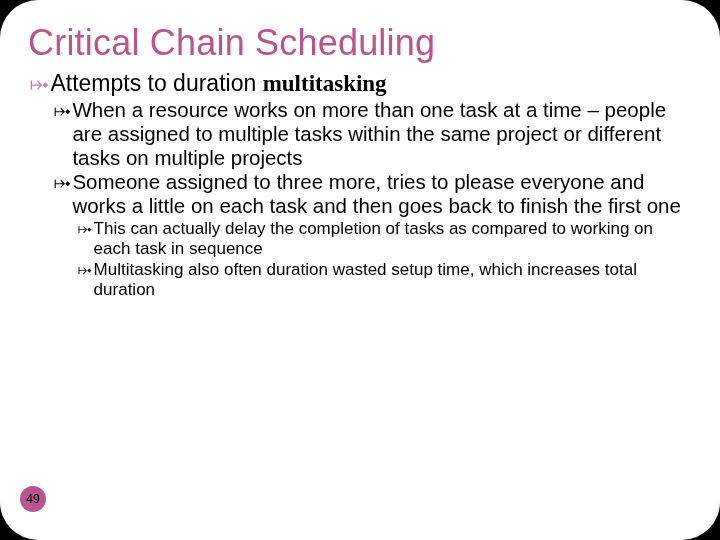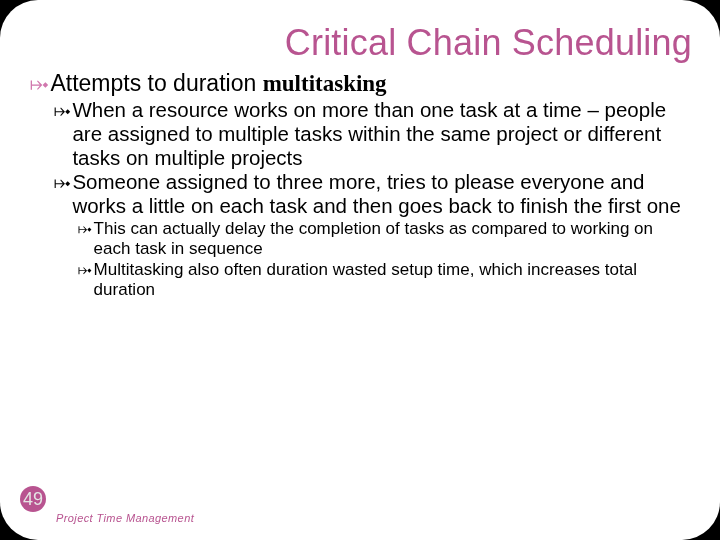--- a/index.html
+++ b/index.html
@@ -13,21 +13,21 @@
     height: 540px;
     background: #fff;
     border-radius: 38px;
     position: relative;
     padding: 22px 28px 20px 28px;
   }
   .title {
     color: #b85490;
     font-size: 36px;
     font-weight: 400;
-    text-align: right;
+    text-align: left;
     margin-bottom: 6px;
     letter-spacing: 0.2px;
   }
   .level1 {
     display: flex;
     align-items: flex-start;
     font-size: 23px;
     color: #000;
     line-height: 1.18;
     margin-left: 2px;
@@ -60,22 +60,22 @@
   .content { flex: 1 1 auto; }
   .bold { font-weight: 700; font-family: Liberation Serif, serif; }
   .footer-num {
     position: absolute;
     left: 20px;
     bottom: 28px;
     width: 26px;
     height: 26px;
     border-radius: 50%;
     background: #b85490;
-    color: #e5e5e5;
-    font-size: 18px;
+    color: #000000;
+    font-size: 12px;
     display: flex;
     align-items: center;
     justify-content: center;
   }
   .footer-text {
     position: absolute;
     left: 56px;
     bottom: 16px;
     color: #b85490;
     font-size: 11px;
@@ -111,15 +111,14 @@
     <span class="bullet bullet-black">⤠</span>
     <span class="content">This can actually delay the completion of tasks as compared to working on each task in sequence</span>
   </div>
 
   <div class="level3">
     <span class="bullet bullet-black">⤠</span>
     <span class="content">Multitasking also often duration wasted setup time, which increases total duration</span>
   </div>
 
   <div class="footer-num">49</div>
-  <div class="footer-text">Project Time Management</div>
 
 </div>
 
 </body></html>

